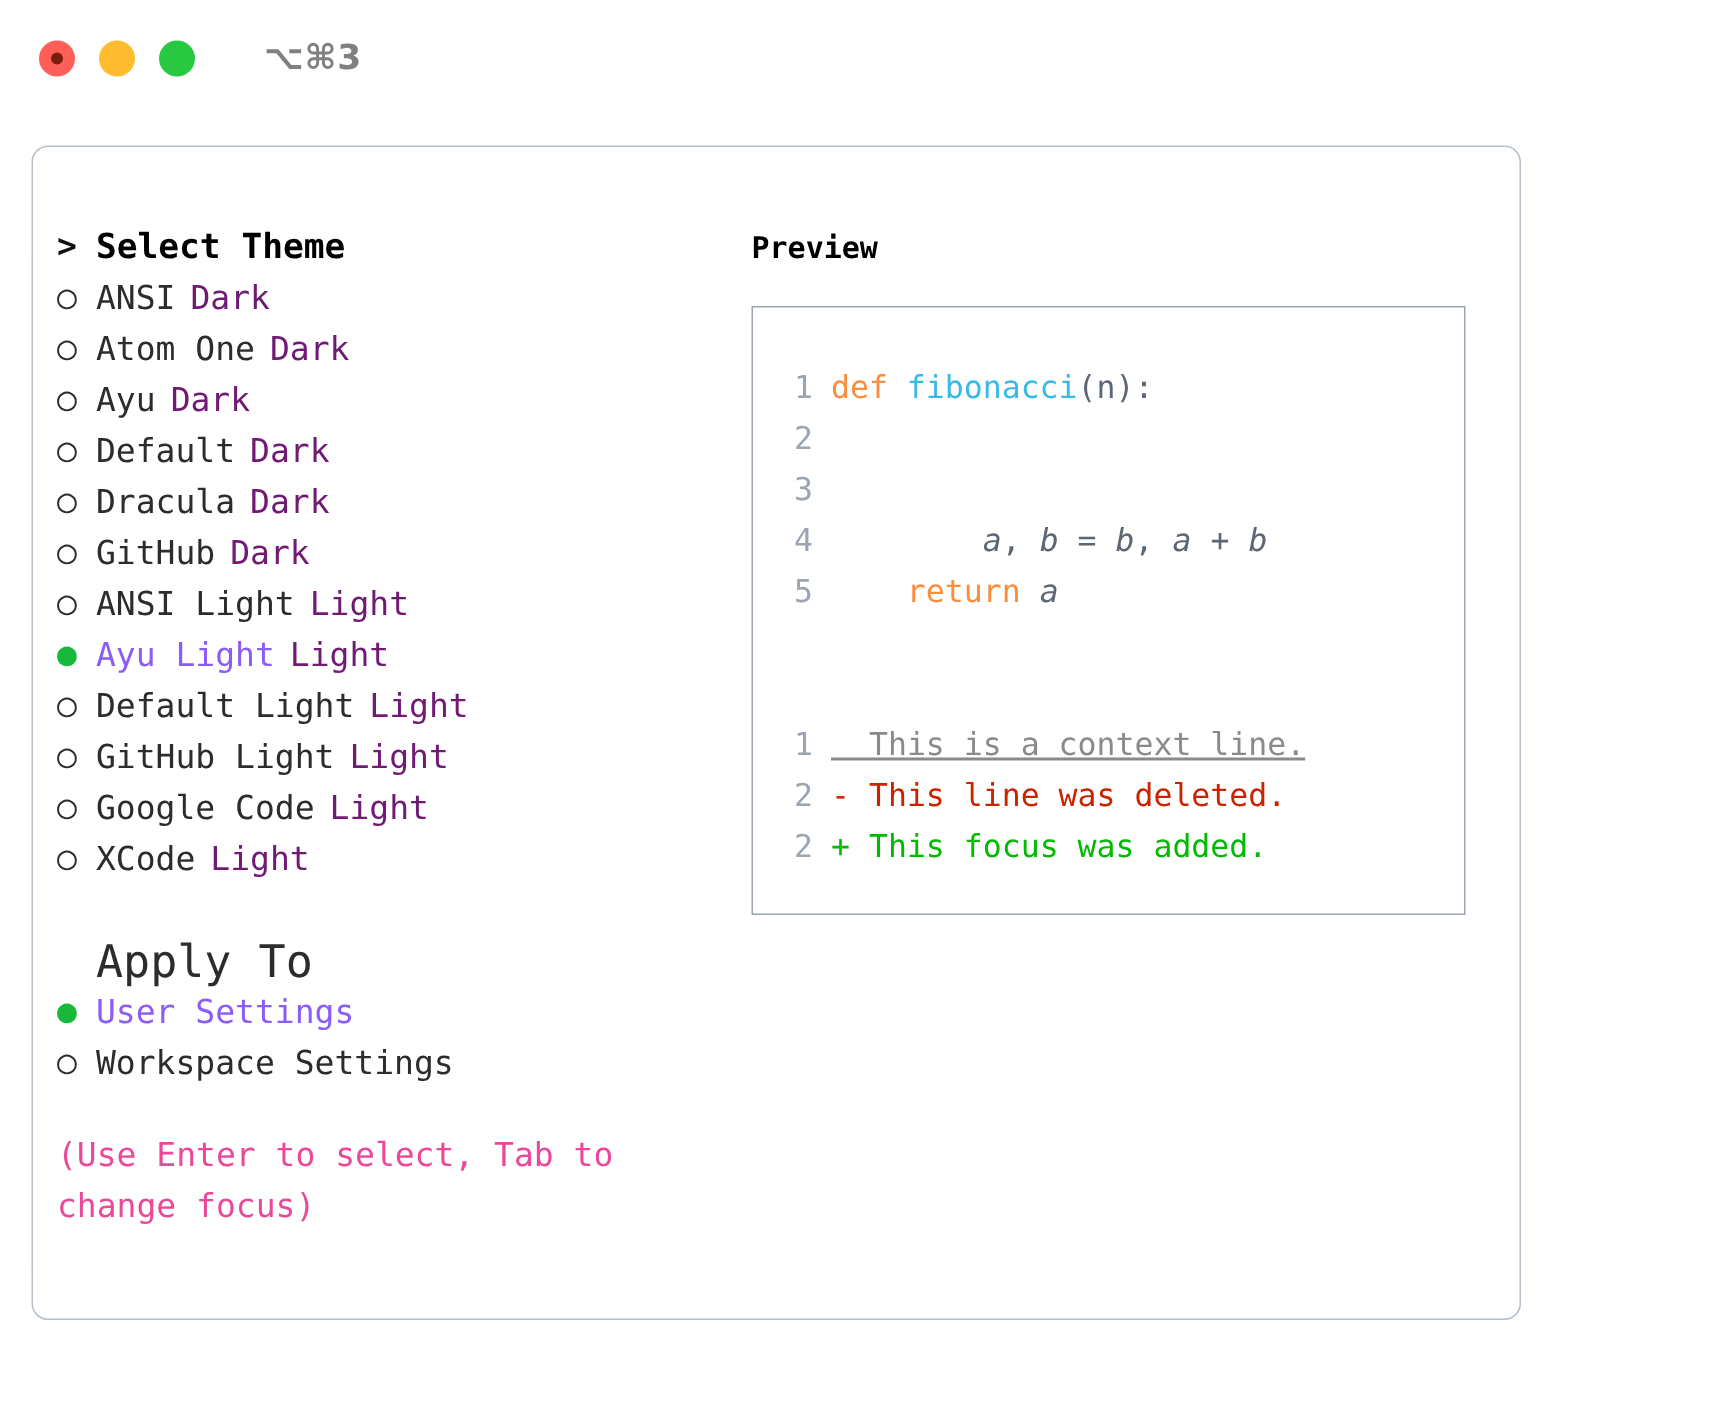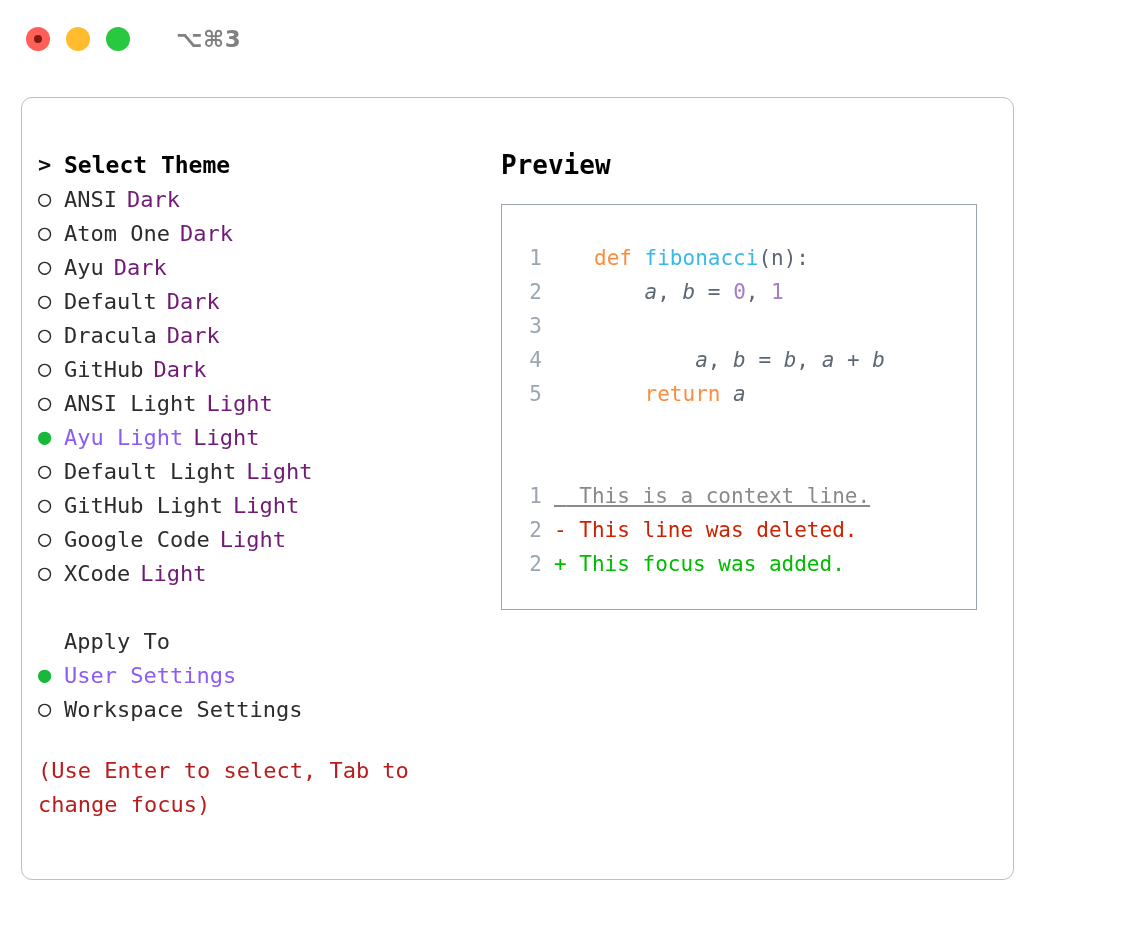--- a/index.html
+++ b/index.html
@@ -90,43 +90,43 @@
 
   .row .label { color: #2c2c2c; text-align: center; }
   .row .variant { color: #701a75; margin-left: 10px; }
   .row.heading .label { font-weight: bold; color: #000000; font-size: 23px; }
   .row.selected .label { color: #8b5cf6; }
 
   .section-title {
     height: 34px;
     display: flex;
     align-items: center;
-    font-size: 22px;
+    font-size: 30px;
     color: #2c2c2c;
     padding-left: 26px;
   }
   .spacer-row { height: 34px; }
 
   .hint {
     margin-top: 28px;
     font-size: 22px;
     line-height: 34px;
-    color: #b91c1c;
+    color: #ec4899;
     width: 400px;
     white-space: pre-wrap;
   }
 
   
   .right-col {
     position: absolute;
     left: 479px; top: 50px;
     width: 490px;
   }
   .preview-title {
-    font-size: 26px;
+    font-size: 20px;
     font-weight: bold;
     color: #000000;
     height: 34px;
     display: flex;
     align-items: center;
   }
   .preview-box {
     margin-top: 22px;
     width: 476px;
     height: 406px;
@@ -142,21 +142,21 @@
     font-size: 21px;
     white-space: pre;
   }
   .lineno {
     flex: 0 0 40px;
     text-align: right;
     color: #9aa5b1;
     margin-right: 12px;
     font-size: 21px;
   }
-  .code-text { color: #5c6773; margin-left: 40px; }
+  .code-text { color: #5c6773; }
 
   .tok-kw   { color: #fa8d3e; }
   .tok-fn   { color: #39bae6; }
   .tok-num  { color: #a37acc; }
   .tok-call { color: #f07171; }
   .tok-var  { color: #5c6773; font-style: italic; }
   .tok-punc { color: #5c6773; }
 
   .blank-line { height: 34px; }
 
@@ -216,21 +216,21 @@
       <div class="hint">(Use Enter to select, Tab to
 change focus)</div>
     </div>
 
     <div class="right-col">
       <div class="preview-title">Preview</div>
 
       <div class="preview-box">
         <div id="code-block">
             <div class="code-line"><span class="lineno">1</span><span class="code-text"><span class="tok-kw">def </span><span class="tok-fn">fibonacci</span><span class="tok-punc">(n):</span></span></div>
-            <div class="code-line"><span class="lineno">2</span><span class="code-text"><span class="tok-punc">    </span><span class="tok-var">a</span><span class="tok-punc">, </span><span class="tok-var">b</span><span class="tok-punc"> = </span><span class="tok-num">0</span><span class="tok-punc">, </span><span class="tok-num">1</span></span></div>
+            <div class="code-line"><span class="lineno">2</span></div>
             <div class="code-line"><span class="lineno">3</span></div>
             <div class="code-line"><span class="lineno">4</span><span class="code-text"><span class="tok-punc">        </span><span class="tok-var">a</span><span class="tok-punc">, </span><span class="tok-var">b</span><span class="tok-punc"> = </span><span class="tok-var">b</span><span class="tok-punc">, </span><span class="tok-var">a</span><span class="tok-punc"> + </span><span class="tok-var">b</span></span></div>
             <div class="code-line"><span class="lineno">5</span><span class="code-text"><span class="tok-punc">    </span><span class="tok-kw">return</span><span class="tok-punc"> </span><span class="tok-var">a</span></span></div>
           </div>
         <div class="blank-line"></div>
         <div class="blank-line"></div>
         <div id="diff-block">
             <div class="code-line"><span class="lineno">1</span><span class="diff-ctx"> </span><span class="diff-ctx"> This is a context line.</span></div>
             <div class="code-line"><span class="lineno">2</span><span class="diff-del">-</span><span class="diff-del"> This line was deleted.</span></div>
             <div class="code-line"><span class="lineno">2</span><span class="diff-add">+</span><span class="diff-add"> This focus was added.</span></div>

